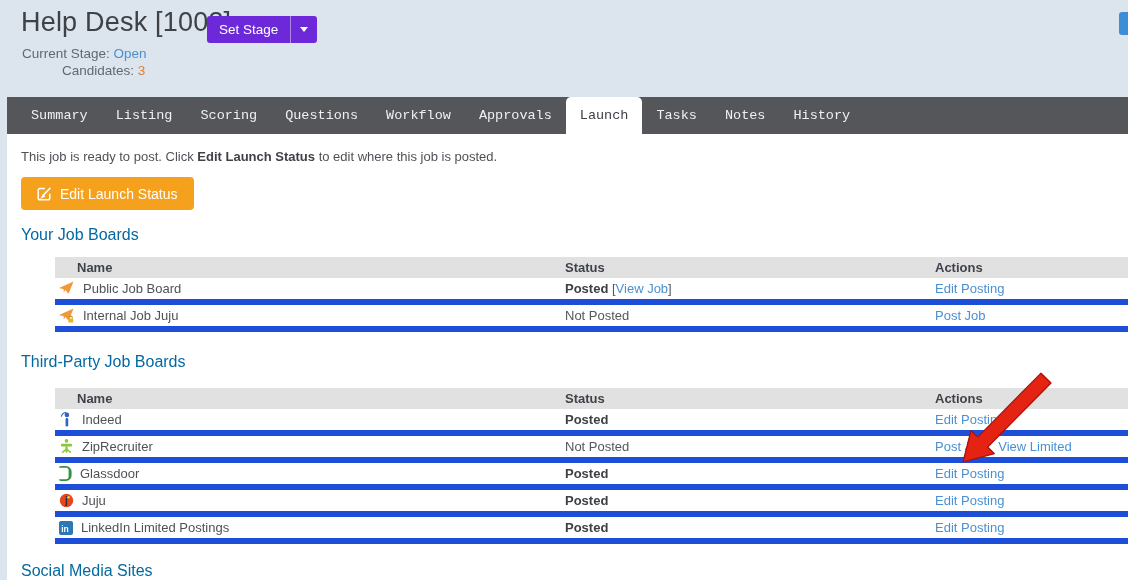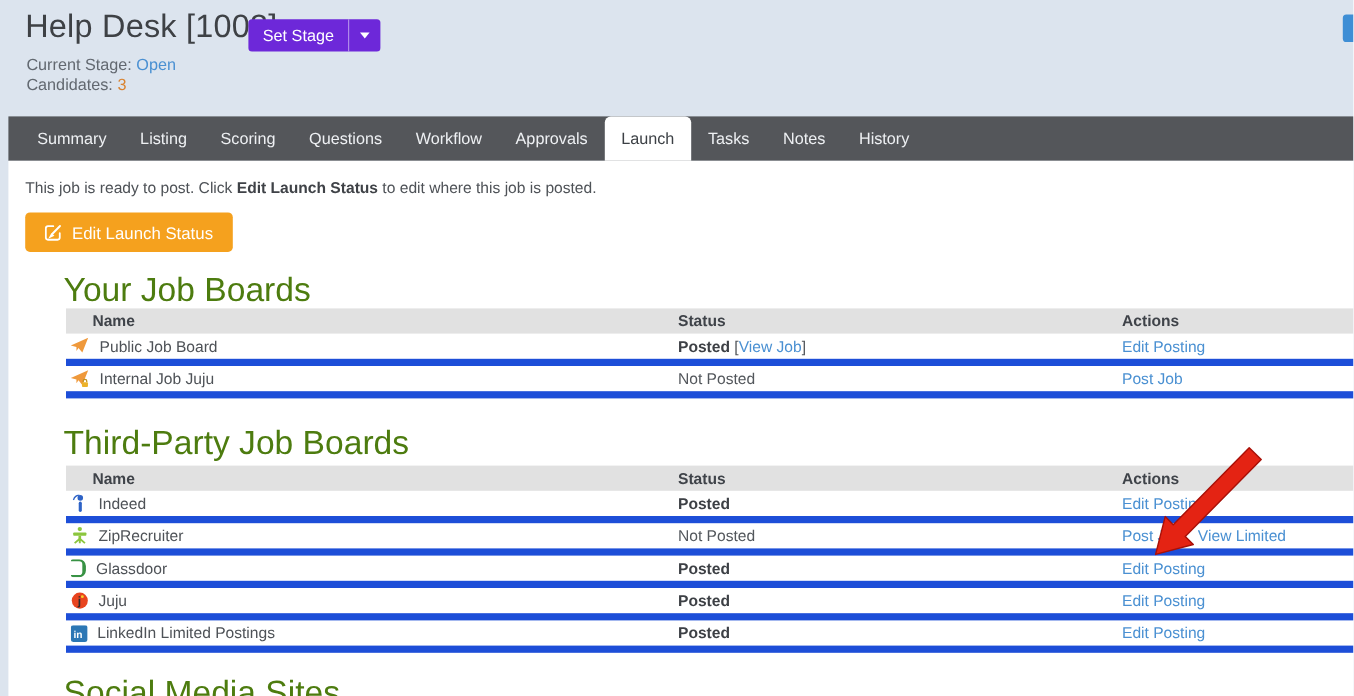--- a/index.html
+++ b/index.html
@@ -14,31 +14,31 @@
   .set-stage .lbl { display:flex; align-items:center; padding:0 12px; }
   .set-stage .caret-seg { display:flex; align-items:center; padding:0 9px; border-left:1px solid rgba(255,255,255,.45); }
   .caret { width:0; height:0; border-left:4.5px solid transparent; border-right:4.5px solid transparent; border-top:5px solid #fff; }
   .meta-line { position:absolute; left:22px; font-size:13.5px; color:#626870; }
   .meta-line a { color:#4a90d2; text-decoration:none; }
   .meta-line .cand { color:#d9822f; }
   .feedback-tab { position:absolute; left:1119px; top:12px; width:9px; height:23px; background:#3e8ed5; border-radius:3px 0 0 3px; }
 
   
   .tabbar { position:absolute; left:7px; top:97px; width:1121px; height:37px; background:#54565a; display:flex; padding-left:10px; }
-  .tab { line-height:37px; padding:0 14px; font-size:13.5px; color:#eef0f3; cursor:pointer; white-space:nowrap; }
+  .tab { line-height:37px; padding:0 14px; font-size:13.5px; color:#eef0f3; cursor:pointer; white-space:nowrap;font-family:Liberation Mono, monospace; }
   .tab.active { background:#fff; color:#3c4045; border-radius:5px 5px 0 0; }
 
   
   .panel { position:absolute; left:7px; top:134px; width:1121px; height:446px; background:#fff; }
   .msg { position:absolute; left:14px; top:15px; font-size:13px; color:#4e5257; }
   .msg b { color:#3f4247; }
   .launch-btn { position:absolute; left:14px; top:43px; height:33px; display:inline-flex; align-items:center; gap:8px;
                 padding:0 16px; background:#f5a11e; border:none; border-radius:4px; color:#fff; font-size:14px;
                 font-family:"Liberation Sans", sans-serif; cursor:pointer; }
-  .section-h { position:absolute; left:14px; font-size:28px; font-weight:400; color:#4d7c0f;margin-left:32px; }
+  .section-h { position:absolute; left:14px; font-size:16px; font-weight:400; color:#0369a1; }
 
   
   .tbl { position:absolute; left:48px; right:0; font-size:13px; }
   .rowgrid { display:grid; grid-template-columns:510px 370px 1fr; align-items:center; }
   .thead { height:21px; background:#e1e1e1; color:#3f4349; font-weight:700; }
   .thead .th.name { padding-left:22px; }
   .tr { height:27px; border-bottom:6px solid #1d4ed8; color:#53575c; }
   .td.name { display:flex; align-items:center; gap:8px; padding-left:4px; color:#4e5257; }
   .td.name svg { flex:0 0 auto; }
   .td.status b { color:#3d4045; }
@@ -58,21 +58,21 @@
   <div class="set-stage">
     <span class="lbl">Set Stage</span>
     <span class="caret-seg">
       <span class="caret"></span>
     </span>
   </div>
   <div class="meta-line" style="top:46px;">
     <span>Current Stage:</span>
     <a href="#">Open</a>
   </div>
-  <div class="meta-line" style="top:63px;">
+  <div class="meta-line" style="top:63px;margin-left:40px;">
     <span>Candidates:</span>
     <span class="cand">3</span>
   </div>
   <div class="feedback-tab"></div>
 
   <div class="tabbar">
     <div class="tab">Summary</div>
     <div class="tab">Listing</div>
     <div class="tab">Scoring</div>
     <div class="tab">Questions</div>

